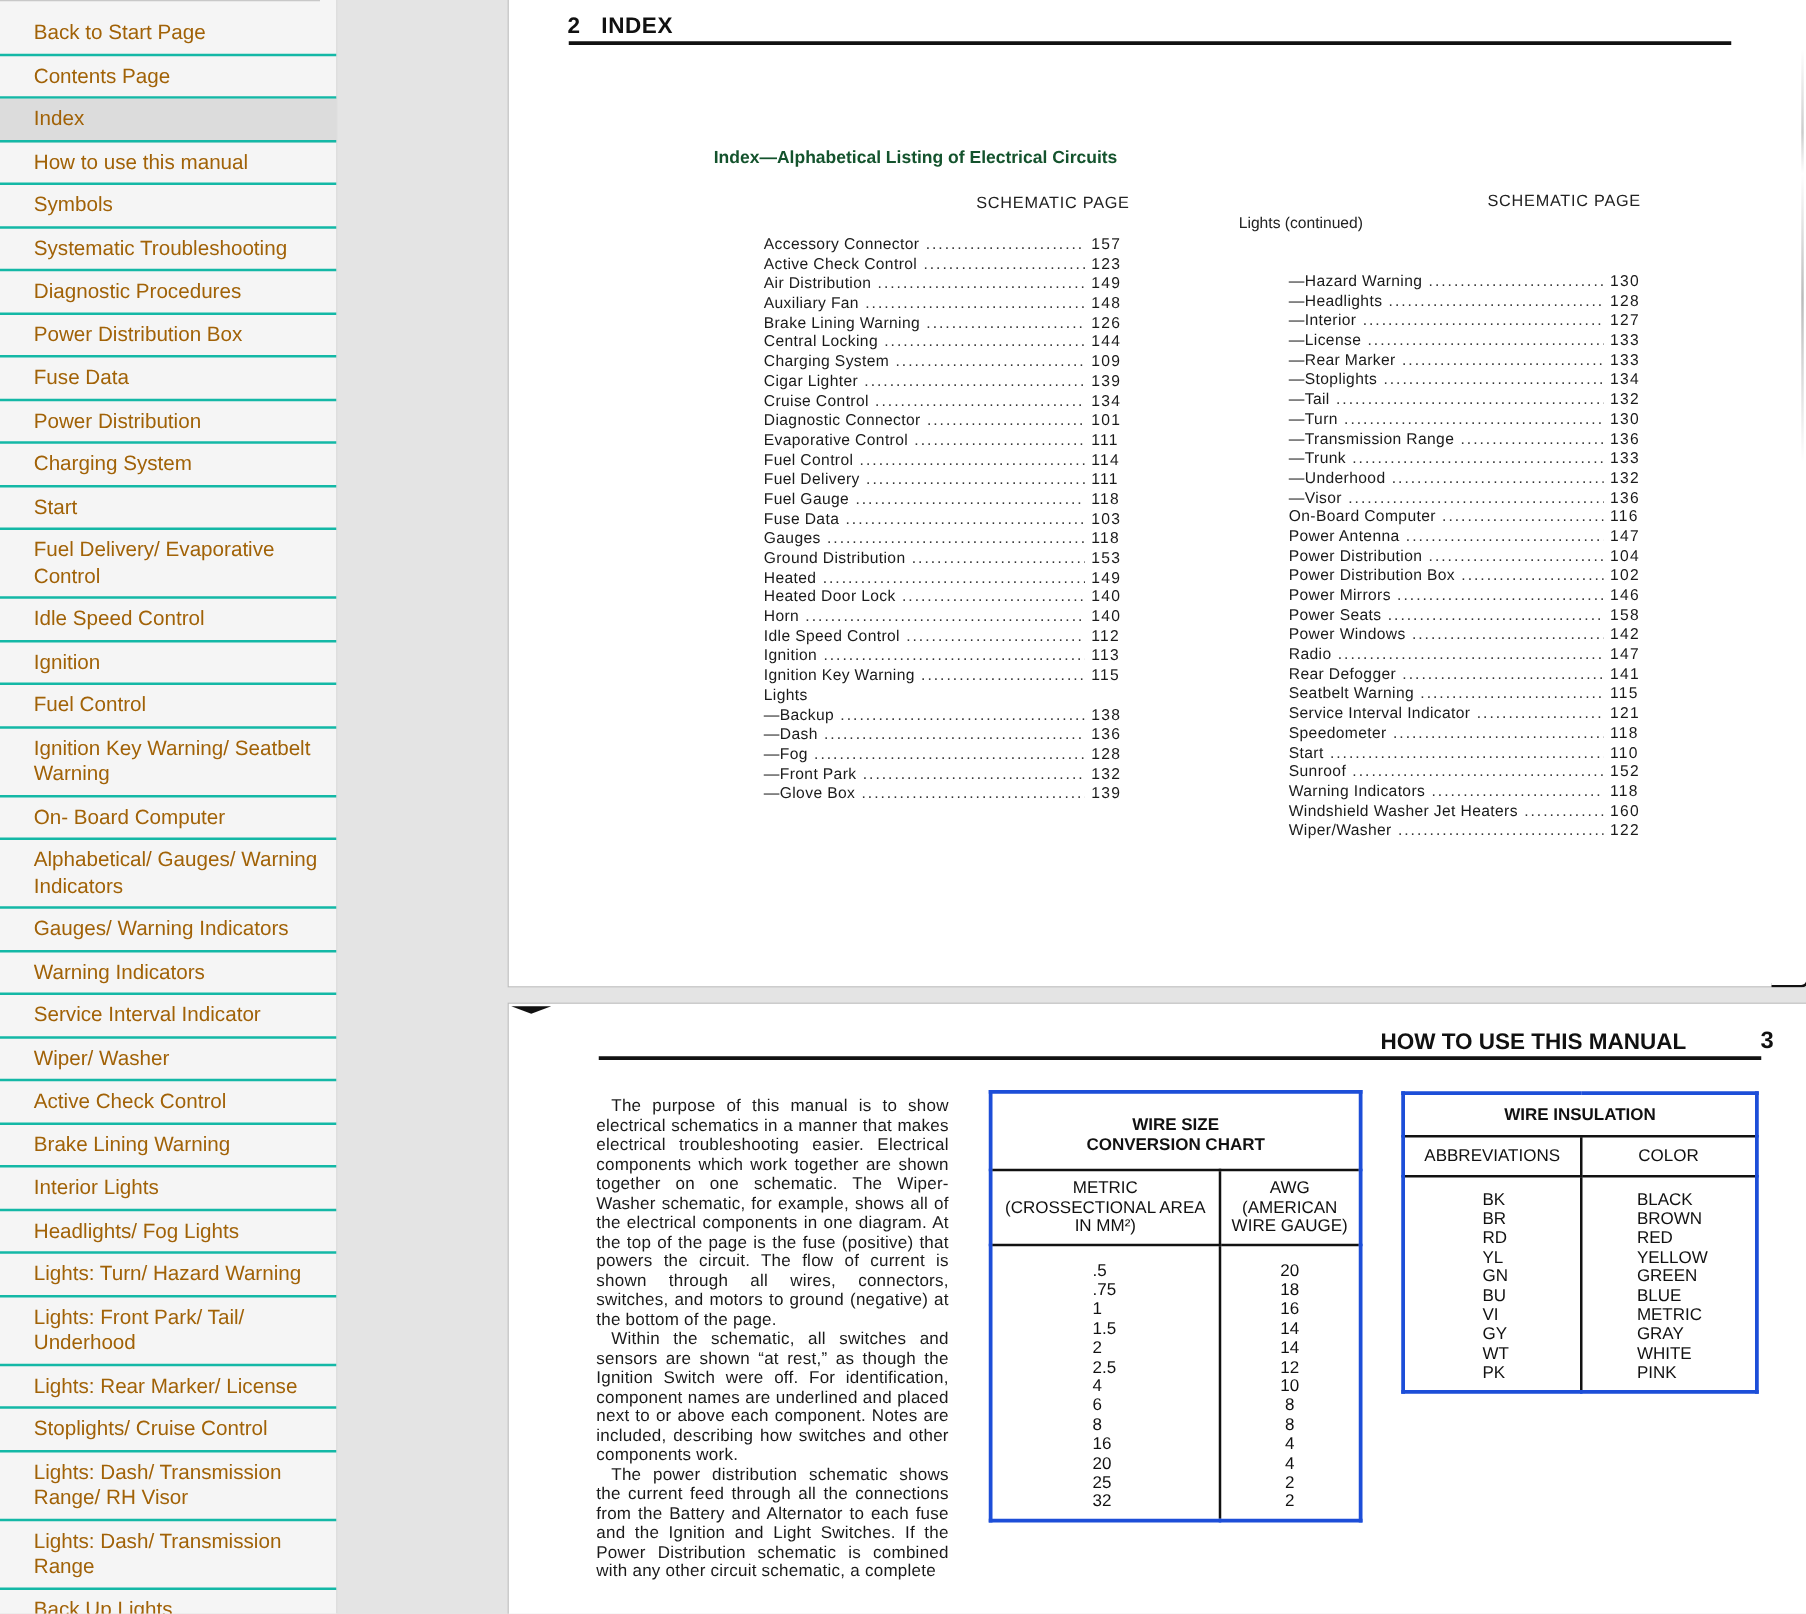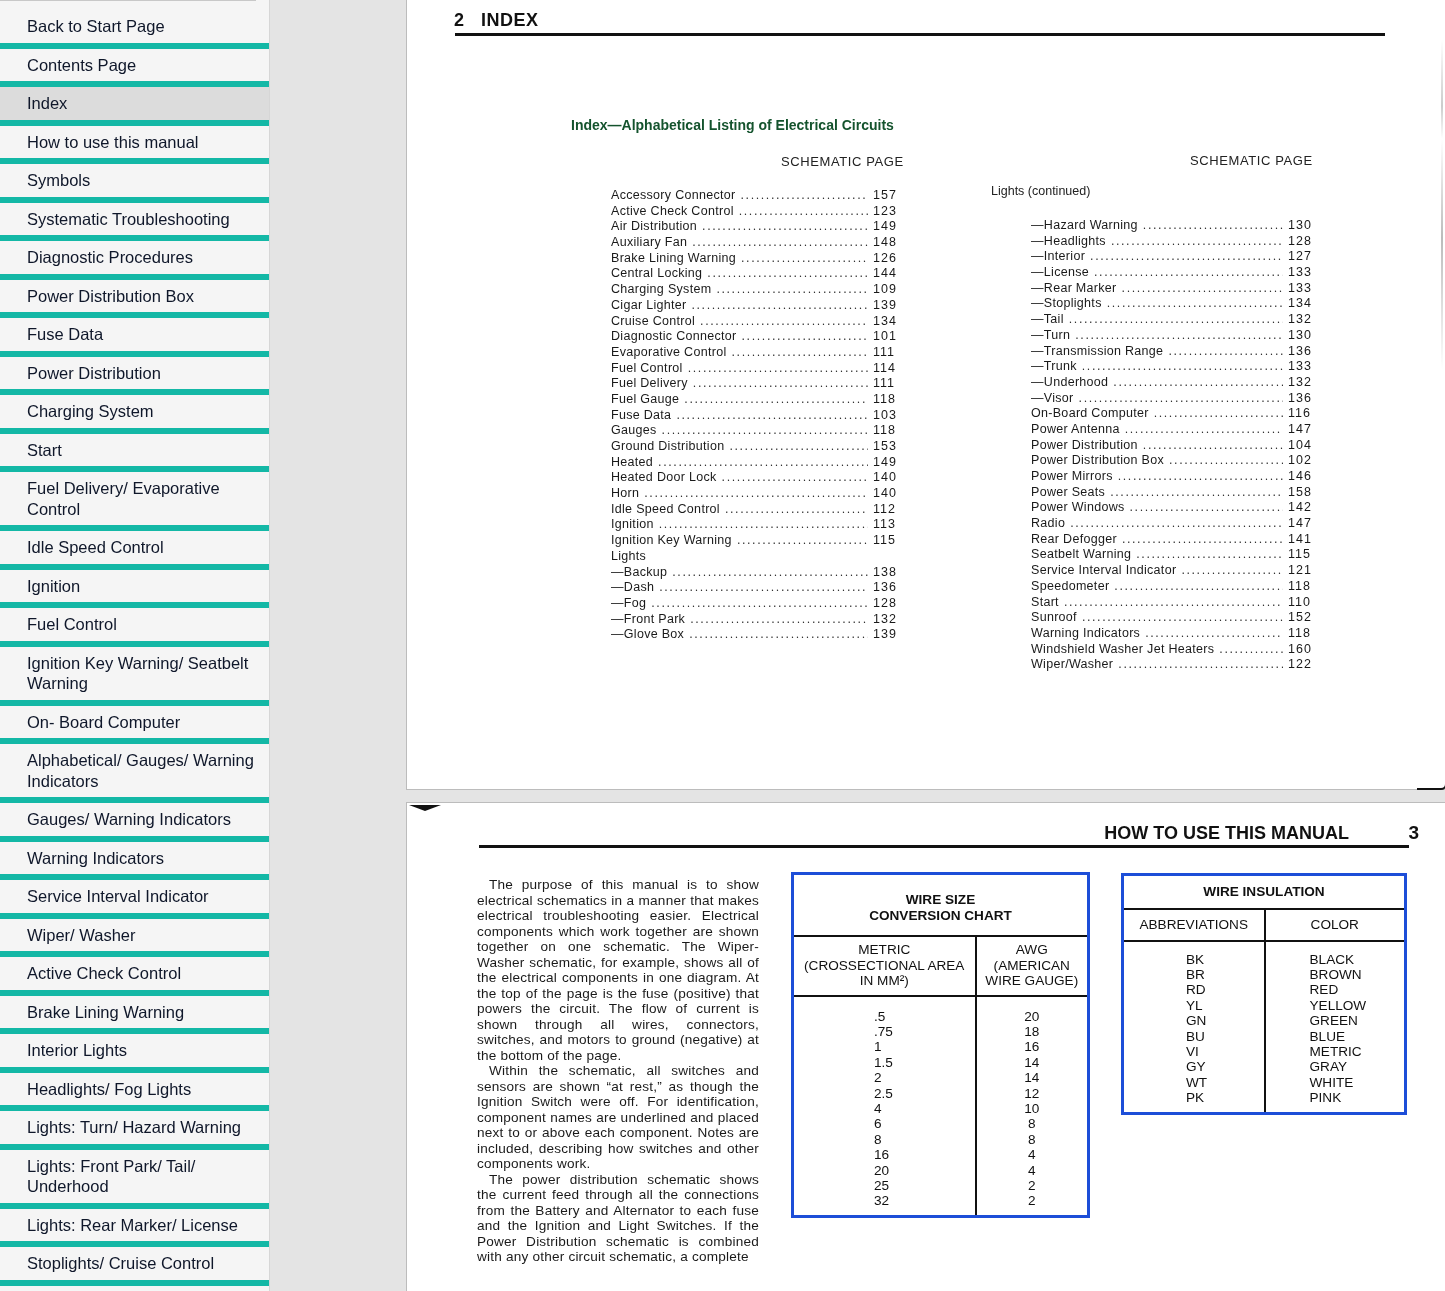--- a/index.html
+++ b/index.html
@@ -3,38 +3,38 @@
 <meta charset="utf-8">
 <style>
   * { box-sizing: border-box; margin: 0; padding: 0; }
   html, body { width: 1445px; height: 1291px; overflow: hidden; background: #e4e4e4; font-family: "Liberation Sans", sans-serif; }
   .app { position: relative; width: 1445px; height: 1291px; }
 
   
   .sidebar { position: absolute; left: 0; top: 0; width: 270px; height: 1291px; background: #f5f5f5; border-right: 1px solid #d6d6d6; overflow: hidden; }
   .sidebar-topline { position: absolute; left: 0; top: 0; width: 256px; height: 1px; background: #c8c8c8; }
   .toc { position: absolute; left: 0; top: 10px; width: 270px; list-style: none; }
-  .toc li { padding: 6px 12px 6px 27px; font-size: 16.5px; line-height: 20.5px; color: #0f172a; border-bottom: 6px solid #14b8a6; cursor: pointer; }
+  .toc li { padding: 6px 12px 6px 27px; font-size: 16.5px; line-height: 20.5px; color: #a16207; border-bottom: 2px solid #14b8a6; cursor: pointer; }
   .toc li.active { background: #dcdcdc; }
 
   
   .viewer { position: absolute; left: 271px; top: 0; width: 1174px; height: 1291px; background: #e4e4e4; }
   .page { position: absolute; background: #fff; border: 1px solid #bcbcbc; }
   .page1 { left: 135px; top: -1px; width: 1040px; height: 791px; }
   .page2 { left: 135px; top: 802px; width: 1040px; height: 500px; }
 
   .p-header { position: absolute; font-weight: bold; color: #111; }
   .p1-num { left: 47px; top: 10px; font-size: 18px; }
   .p1-title { left: 74px; top: 10px; font-size: 18px; letter-spacing: 0.5px; }
   .p1-rule { position: absolute; left: 48px; top: 33px; width: 930px; height: 3px; background: #111; }
   .p1-subtitle { position: absolute; left: 164px; top: 78px; font-size: 14px; font-weight: bold; color: #14532d; margin-top: 39px; }
   .sch-head { position: absolute; font-size: 13px; color: #222; letter-spacing: 0.6px; }
   .sch-head.left { left: 374px; top: 154px; }
   .sch-head.right { left: 783px; top: 153px; }
-  .lights-cont { position: absolute; left: 584px; top: 184px; font-size: 12.5px; color: #222; }
+  .lights-cont { position: absolute; left: 584px; top: 171px; font-size: 12.5px; color: #222; }
 
   .idx-col { position: absolute; list-style: none; margin-left: 40px; }
   .idx-col.left { left: 164px; top: 188px; width: 290px; }
   .idx-col.right { left: 584px; top: 218px; width: 285px; }
   .idx-col li { display: flex; height: 15.7px; font-size: 12.5px; line-height: 15.7px; color: #1a1a1a; letter-spacing: 0.3px; white-space: nowrap; }
   .idx-col .nm { flex: 0 0 auto; }
   .idx-col .dots { flex: 1 1 auto; overflow: hidden; margin: 0 5px; color: #333; letter-spacing: 1.6px; }
   .idx-col .dots::before { content: "........................................................................................................"; }
   .idx-col .pg { flex: 0 0 28px; text-align: left; letter-spacing: 1px; }
 

